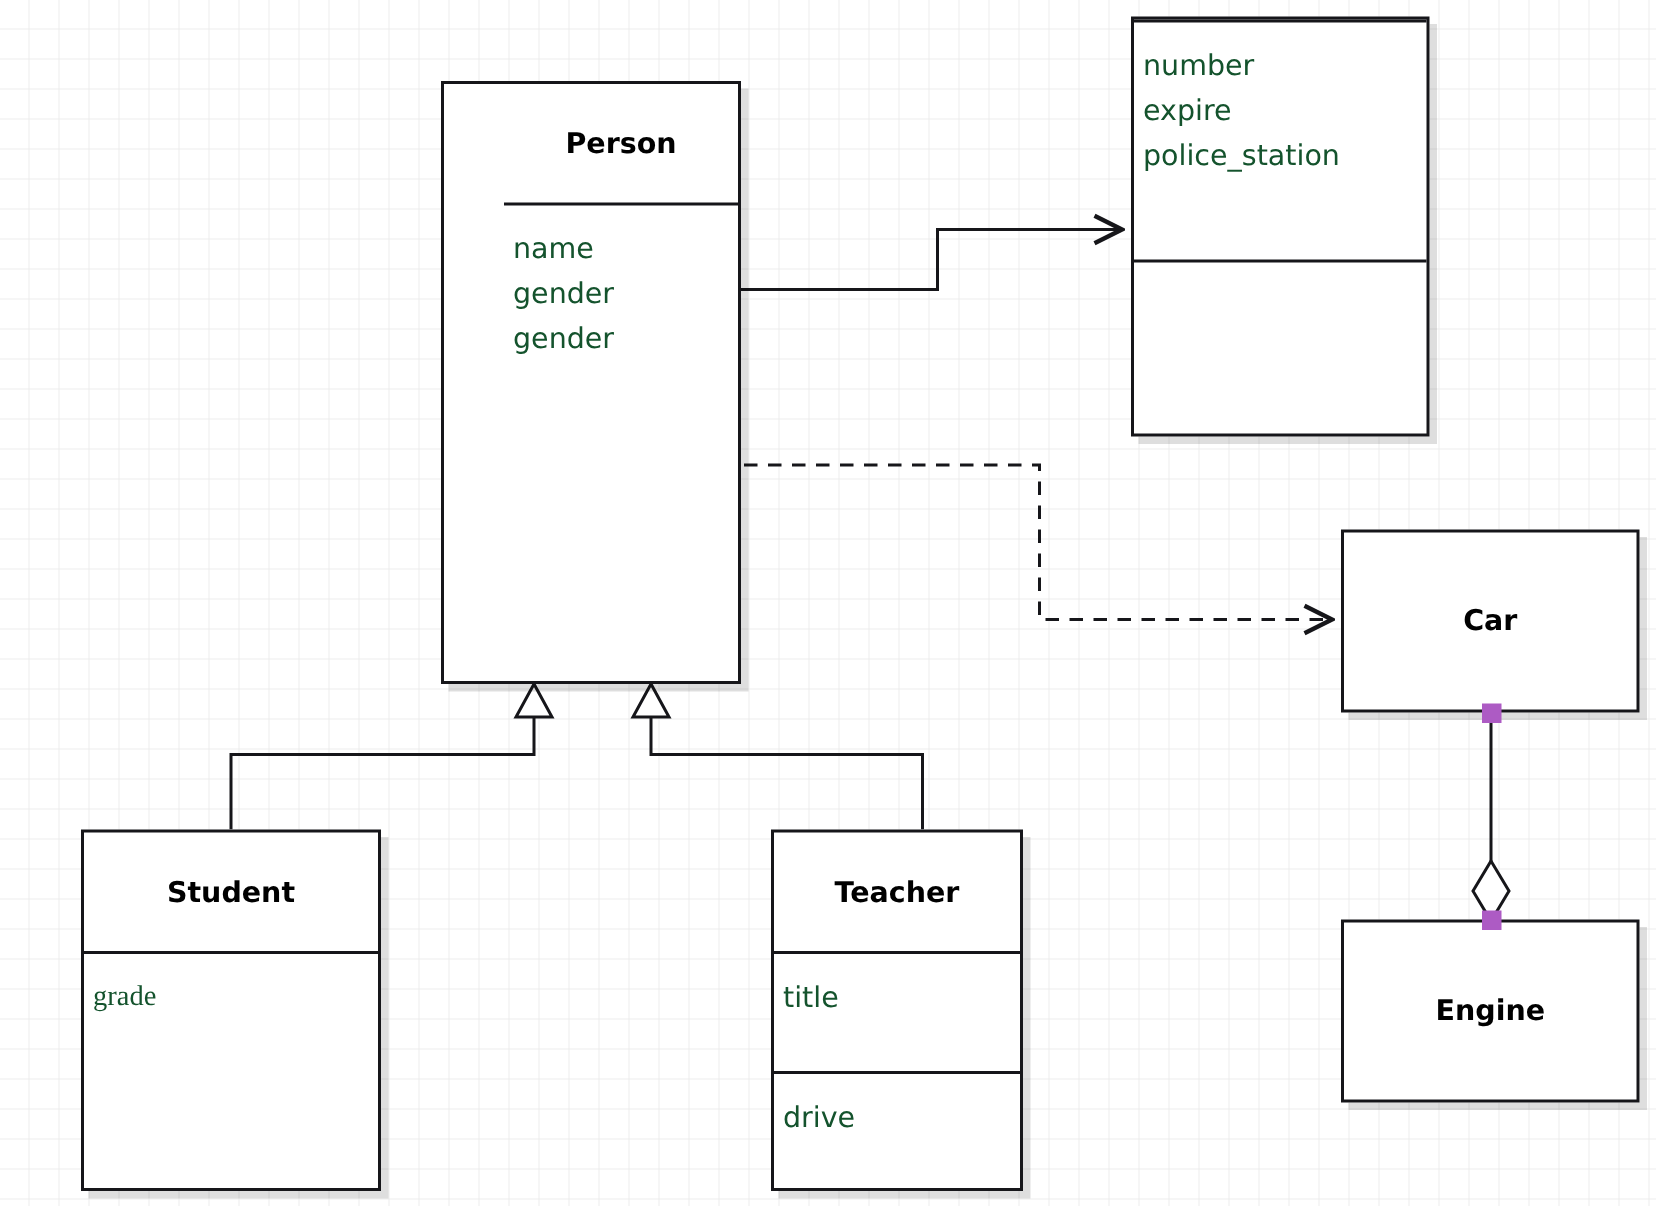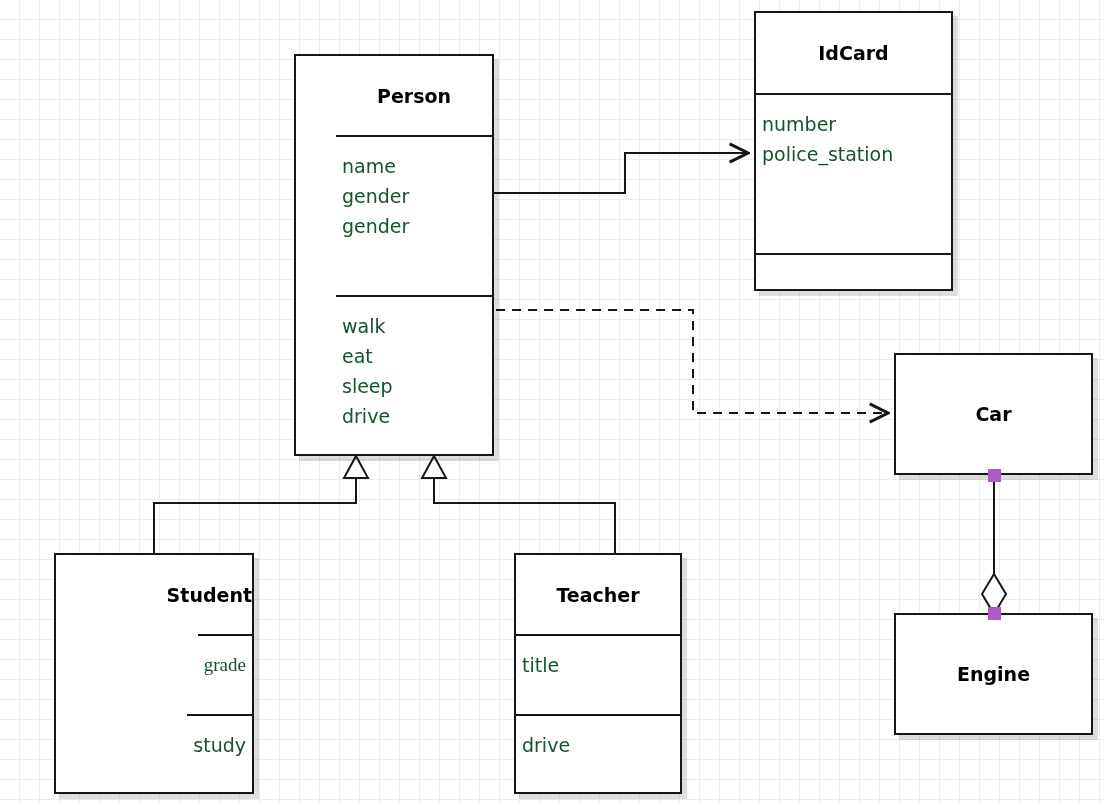--- a/index.html
+++ b/index.html
@@ -103,44 +103,35 @@
   <div class="handle" style="left:988px; top:469px; background:#ad5bc4;"></div>
   <div class="handle" style="left:988px; top:607px; background:#ad5bc4;"></div>
 
   <div class="uml-class" style="left:294px; top:54px; width:200px; height:402px;padding-left:40px;">
     <div class="cls-title" style="height:79px;">Person</div>
     <div class="compartment" style="height:160px;">
       <div class="member">name</div>
       <div class="member">gender</div>
       <div class="member">gender</div>
     </div>
-    <div class="compartment" style="flex:1 1 auto;">
-      <div class="member">walk</div>
-      <div class="member">eat</div>
-      <div class="member">sleep</div>
-      <div class="member">drive</div>
-    </div>
   </div>
 
   <div class="uml-class" style="left:754px; top:11px; width:199px; height:280px;">
-    <div class="cls-title" style="height:80px;">IdCard</div>
     <div class="compartment" style="height:160px;">
       <div class="member">number</div>
+      <div class="member">expire</div>
       <div class="member">police_station</div>
     </div>
     <div class="compartment empty" style="flex:1 1 auto;"></div>
   </div>
 
-  <div class="uml-class" style="left:54px; top:553px; width:200px; height:241px;align-items:flex-end;">
+  <div class="uml-class" style="left:54px; top:553px; width:200px; height:241px;">
     <div class="cls-title" style="height:79px;">Student</div>
     <div class="compartment" style="height:80px;font-family:Liberation Serif, serif;">
       <div class="member">grade</div>
-    </div>
-    <div class="compartment" style="flex:1 1 auto;">
-      <div class="member">study</div>
     </div>
   </div>
 
   <div class="uml-class" style="left:514px; top:553px; width:168px; height:241px;">
     <div class="cls-title" style="height:79px;">Teacher</div>
     <div class="compartment" style="height:80px;">
       <div class="member">title</div>
     </div>
     <div class="compartment" style="flex:1 1 auto;">
       <div class="member">drive</div>

